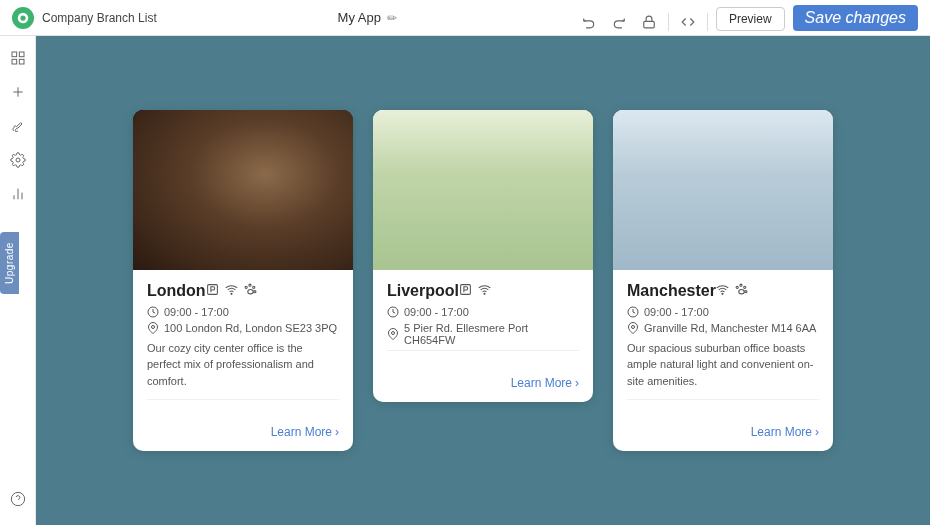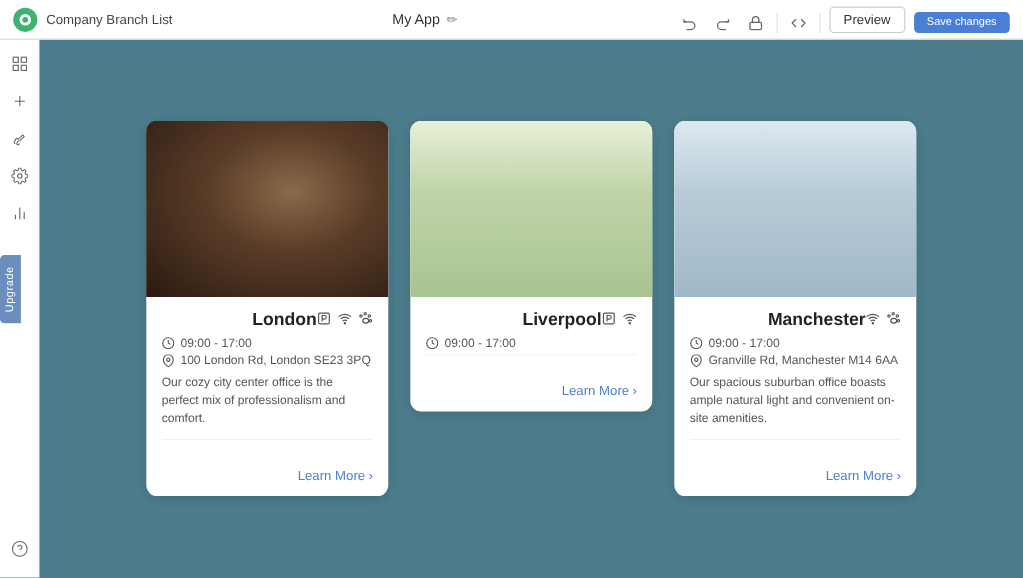--- a/index.html
+++ b/index.html
@@ -14,21 +14,21 @@
     .topbar-left { display: flex; align-items: center; gap: 8px; }
     .topbar-logo { width: 22px; height: 22px; background: #3cb371; border-radius: 50%; display: flex; align-items: center; justify-content: center; }
     .topbar-logo svg { width: 14px; height: 14px; fill: white; }
     .topbar-title { font-size: 12px; color: #444; font-weight: 500; }
     .topbar-center { display: flex; align-items: center; gap: 6px; font-size: 13px; color: #333; font-weight: 400; }
     .topbar-center .edit-icon { cursor: pointer; color: #888; font-size: 12px; }
     .topbar-right { display: flex; align-items: flex-end; gap: 8px; }
     .topbar-icon-btn { background: none; border: none; cursor: pointer; color: #666; font-size: 14px; padding: 2px 4px; display: flex; align-items: center; }
     .topbar-divider { width: 1px; height: 18px; background: #ddd; }
     .btn-preview { background: #fff; border: 1px solid #ccc; border-radius: 4px; padding: 4px 12px; font-size: 12px; color: #333; cursor: pointer; }
-    .btn-save { background: #4a7fd4; border: none; border-radius: 4px; padding: 4px 12px; font-size: 10px; color: #fff; cursor: pointer; }
+    .btn-save { background: #4a7fd4; border: none; border-radius: 4px; padding: 4px 12px; font-size: 16px; color: #fff; cursor: pointer; font-style: italic; }
 
     
     .sidebar {
       position: absolute; left: 0; top: 36px; bottom: 0;
       width: 36px; background: #fff; border-right: 1px solid #e8e8e8;
       display: flex; flex-direction: column; align-items: center; padding-top: 8px; gap: 6px;
     }
     .sidebar-item {
       width: 28px; height: 28px; display: flex; align-items: center; justify-content: center;
       border-radius: 4px; cursor: pointer; color: #666; font-size: 14px;
@@ -57,21 +57,21 @@
 
     
     .cards-container { display: flex; gap: 20px; align-items: flex-start; }
 
     
     .card {
       background: #fff; border-radius: 10px; overflow: hidden;
       width: 220px; box-shadow: 0 2px 12px rgba(0,0,0,0.15); flex-shrink: 0;
     }
     .card-body { padding: 12px 14px; }
-    .card-header-row { display: flex; align-items: center; justify-content: flex-end; margin-bottom: 6px; margin-left: 44px; }
+    .card-header-row { display: flex; align-items: center; justify-content: flex-start; margin-bottom: 6px; }
     .card-title { font-size: 16px; font-weight: 700; color: #222; }
     .card-icons { display: flex; gap: 6px; align-items: center; }
     .card-icon { font-size: 13px; color: #555; }
     .card-info-row { display: flex; align-items: center; gap: 5px; font-size: 11px; color: #555; margin-bottom: 4px; }
     .card-info-row svg { width: 12px; height: 12px; flex-shrink: 0; }
     .card-desc { font-size: 11px; color: #555; line-height: 1.5; margin-top: 6px; margin-bottom: 10px; }
     .card-footer { border-top: 1px solid #f0f0f0; padding-top: 25px; display: flex; align-items: center; justify-content: flex-end; }
     .learn-more { font-size: 12px; color: #4a7fd4; font-weight: 500; cursor: pointer; display: flex; align-items: center; gap: 3px; text-decoration: none; }
     .learn-more-arrow { font-size: 12px; }
 
@@ -321,20 +321,27 @@
             </span>
           </div>
         </div>
         <div class="card-info-row">
           <svg viewBox="0 0 24 24" fill="none" stroke="#555" stroke-width="2">
               <circle cx="12" cy="12" r="10"></circle>
               <polyline points="12 6 12 12 16 14"></polyline>
             </svg>
           <span>09:00 - 17:00</span>
         </div>
+        <div class="card-info-row">
+          <svg viewBox="0 0 24 24" fill="none" stroke="#555" stroke-width="2">
+              <path d="M21 10c0 7-9 13-9 13s-9-6-9-13a9 9 0 0 1 18 0z"></path>
+              <circle cx="12" cy="10" r="3"></circle>
+            </svg>
+          <span>5 Pier Rd. Ellesmere Port CH654FW</span>
+        </div>
         <div class="card-footer">
           <a class="learn-more">
             <span>Learn More</span>
             <span class="learn-more-arrow">›</span>
           </a>
         </div>
       </div>
     </div>
 
     <div class="card">

